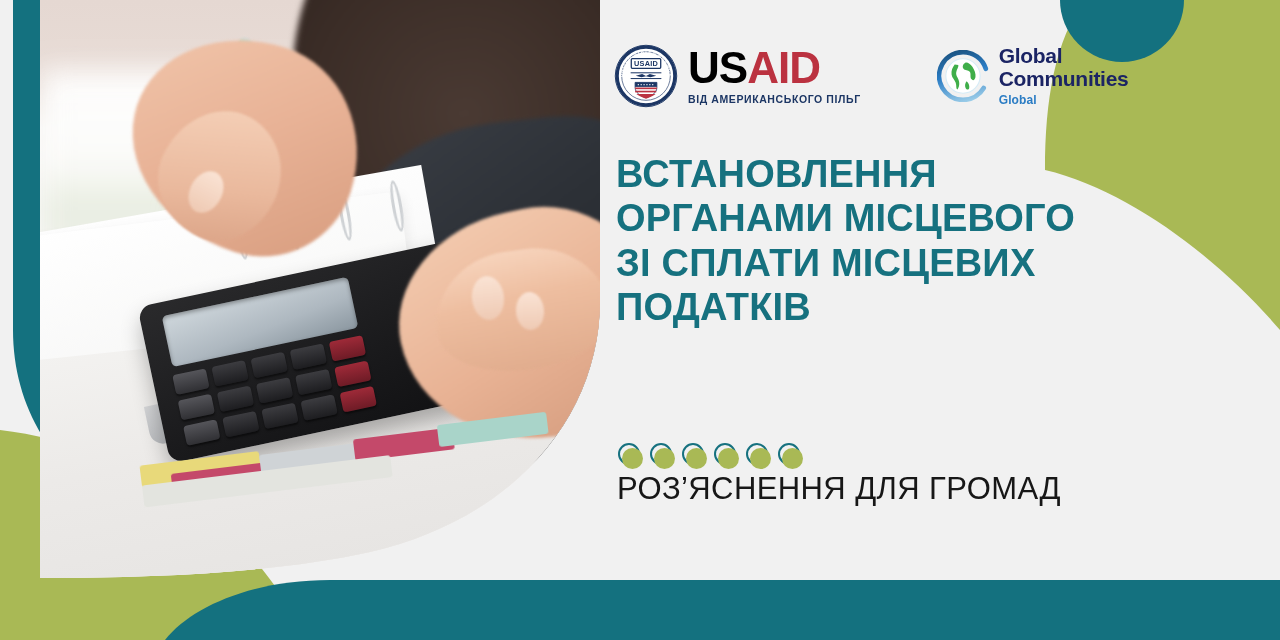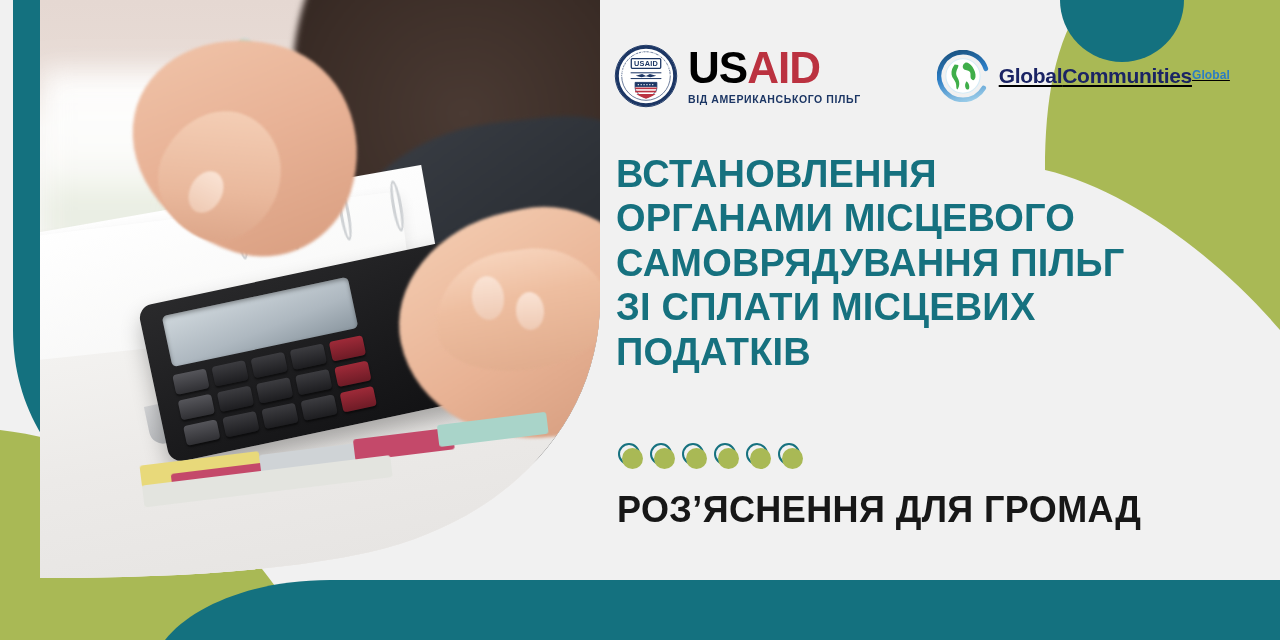--- a/index.html
+++ b/index.html
@@ -186,21 +186,21 @@
   }
   .usaid-word .us { color:#000000; }
   .usaid-word .aid { color:#bb3240;margin-top:28px; }
   .usaid-tag {
     color:#1c3664; font-size:10.5px; font-weight:bold; letter-spacing:.6px;
     margin-top:4px; white-space:nowrap;
   }
 
   .gc-lockup { display:flex; align-items:center; gap:10px; }
   .gc-globe { width:52px; height:52px; }
-  .gc-text { display:flex; flex-direction:row;text-decoration:underline; }
+  .gc-text { display:flex; flex-direction:column; }
   .gc-name { color:#1b2464; font-size:21px; font-weight:bold; line-height:1.05; letter-spacing:-.3px; }
   .gc-sub { color:#2a7cc4; font-size:12px; font-weight:bold; margin-top:3px; letter-spacing:.1px; }
 
   .headline {
     position:absolute; left:16px; top:152px; width:600px;
     color:#16717f;
     font-size:38px;
     font-weight:bold;
     line-height:1.17;
     letter-spacing:.2px;
@@ -213,22 +213,22 @@
   .dot .ring {
     position:absolute; left:0; top:0; width:22px; height:22px;
     border:2px solid #16717f; border-radius:50%;
   }
   .dot .fill {
     position:absolute; left:4px; top:5px; width:21px; height:21px;
     background:#a9b955; border-radius:50%;
   }
 
   .subhead {
-    position:absolute; left:17px; top:489px;
-    color:#171717; font-size:36px; font-weight:bold;
+    position:absolute; left:17px; top:471px;
+    color:#171717; font-size:31px; font-weight:normal;
     letter-spacing:.4px; text-transform:uppercase; white-space:nowrap;
   }
 </style>
 </head>
 <body>
 
 <div id="poster">
 
   <svg class="deco" viewBox="0 0 1280 640" width="1280" height="640" xmlns="http://www.w3.org/2000/svg">
     <defs>
@@ -380,21 +380,20 @@
           <div class="gc-name">Global</div>
           <div class="gc-name">Communities</div>
           <div class="gc-sub">Global</div>
         </div>
       </div>
     </div>
 
     <h1 class="headline">
       <span class="ln">ВСТАНОВЛЕННЯ</span>
       <span class="ln">ОРГАНАМИ МІСЦЕВОГО</span>
-      <span class="ln">САМОВРЯДУВАННЯ ПІЛЬГ</span>
       <span class="ln">ЗІ СПЛАТИ МІСЦЕВИХ</span>
       <span class="ln">ПОДАТКІВ</span>
     </h1>
 
     <div class="dots">
       <div class="dot">
           <span class="ring"></span>
           <span class="fill"></span>
         </div>
       <div class="dot">

